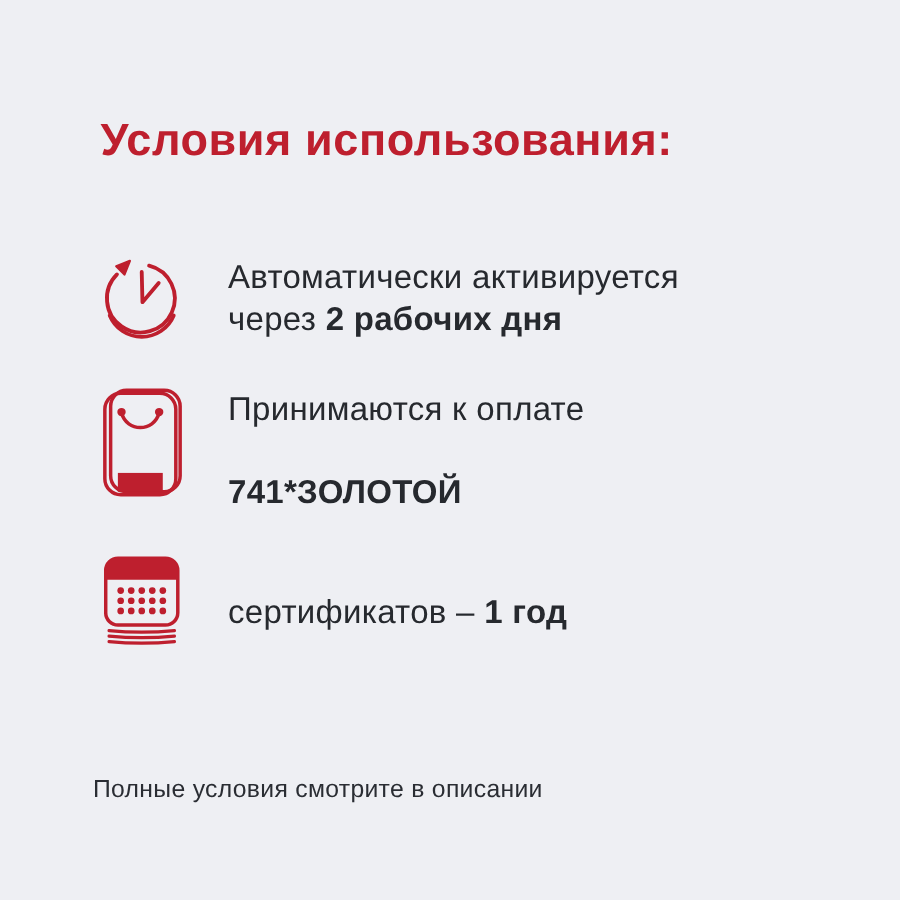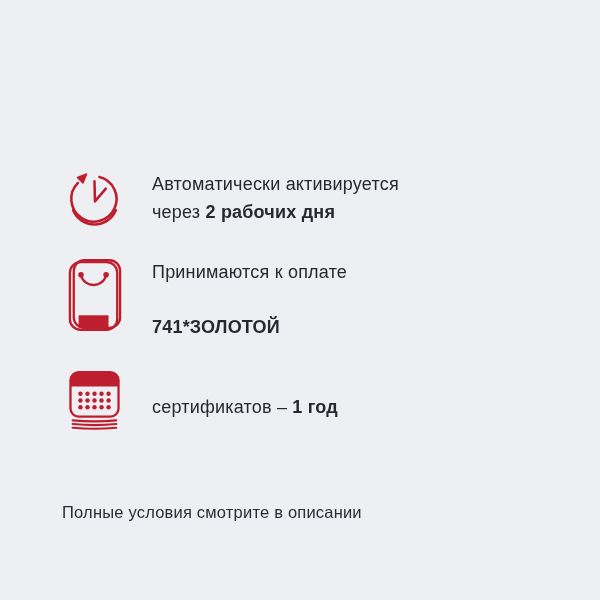--- a/index.html
+++ b/index.html
@@ -17,36 +17,37 @@
   .row { position:absolute; left:0; width:600px; }
   .row-1 { top:171px; }
   .row-2 { top:259px; }
   .row-3 { top:366px; }
   .row .ic { position:absolute; color:#BE1F2E; }
   .row-1 .ic { left:64px; top:-3px; }
   .row-2 .ic { left:67px; top:-1px; }
   .row-3 .ic { left:68px; top:4px; }
   .txt {
     position:absolute; left:152px; top:0; margin:0;
-    font-size:18px; line-height:27.5px; font-weight:400;
+    font-size:22px; line-height:27.5px; font-weight:400;
     letter-spacing:0.2px; color:#26292E; white-space:nowrap;
   }
   .txt b { font-weight:700;text-align:right; }
   .footer {
-    position:absolute; left:62px; top:502px; margin:0;
+    position:absolute; left:62px; top:516px; margin:0;
     font-size:16.5px; line-height:20px; letter-spacing:0.2px;
     color:#2A2D33; white-space:nowrap;
   }
   svg { display:block; }
 </style>
 </head>
 <body>
 
 <div class="canvas">
 
+  <h1 class="heading">Условия использования:</h1>
 
   <div class="row row-1">
     <span class="ic">
       <svg width="59" height="61" viewBox="0 0 60 62" fill="none" stroke="currentColor" stroke-width="2.6" stroke-linecap="round" stroke-linejoin="round">
         <path d="M36 9.2 A 23 23 0 1 1 14.2 15.2"></path>
         <path d="M9.3 43 A 23.5 23.5 0 0 0 52.7 43"></path>
         <path d="M31 13.5 L31.5 34 L42.5 21"></path>
         <polygon points="23,6 19.3,15.3 13.7,9.7" fill="currentColor" stroke="currentColor" stroke-width="1.5"></polygon>
       </svg>
     </span>

